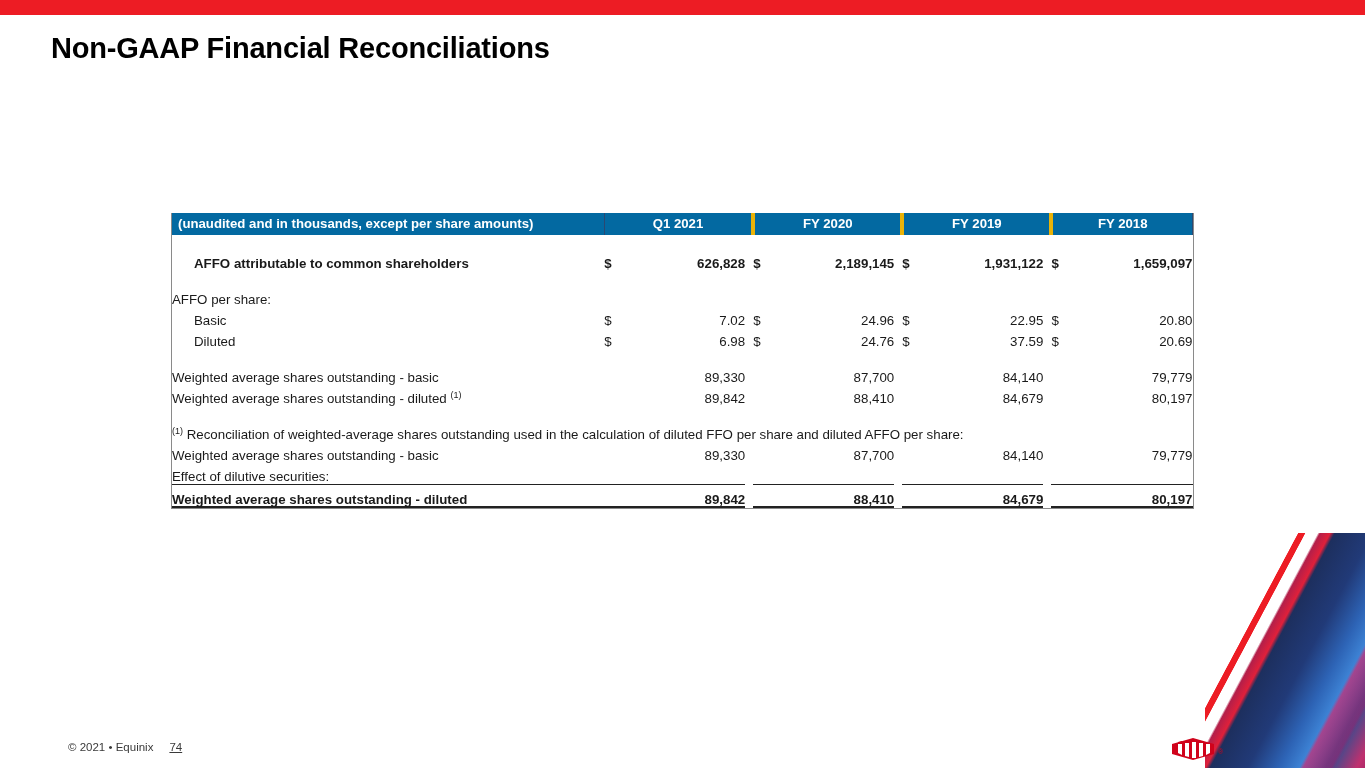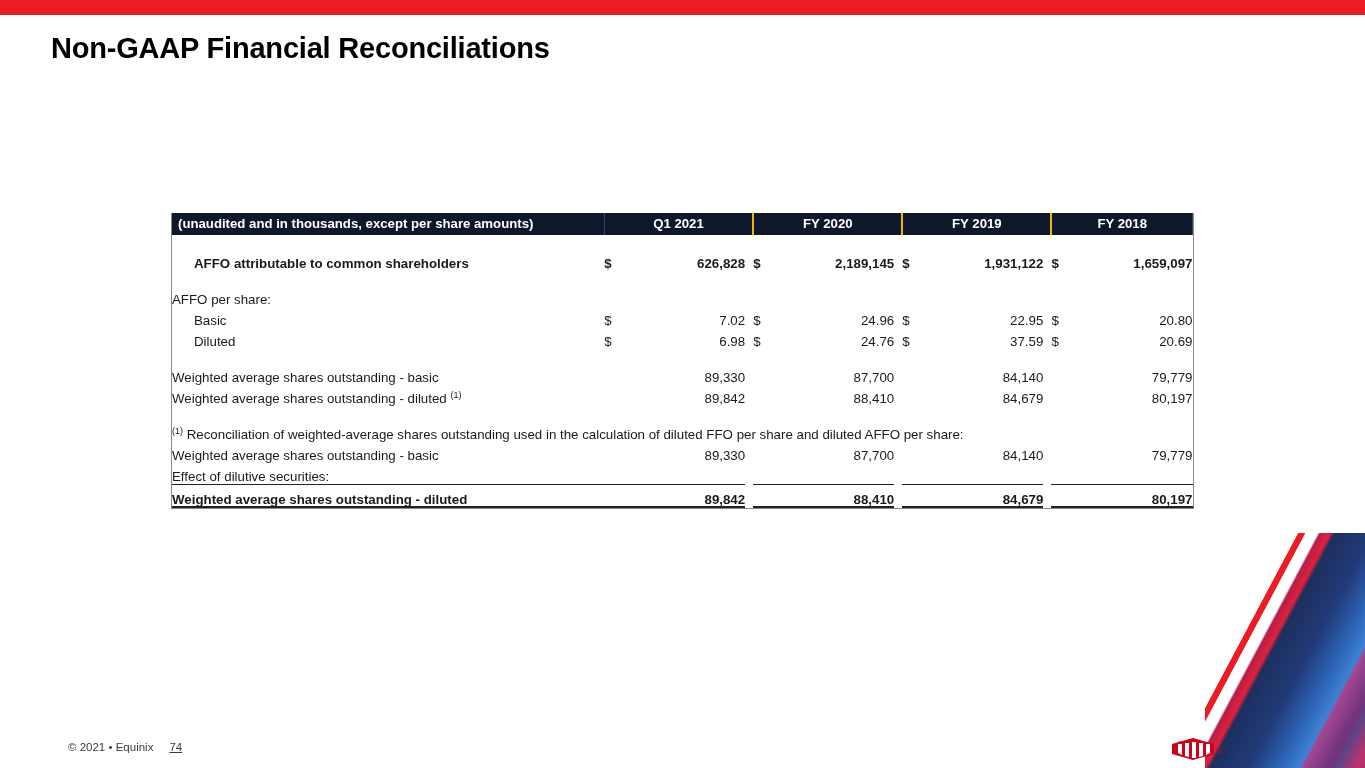--- a/index.html
+++ b/index.html
@@ -30,35 +30,35 @@
   table.fin {
     border-collapse:collapse;
     width:1021px;
     font-size:13.3px;
     color:#1a1a1a;
     table-layout:fixed;
   }
   table.fin td, table.fin th { padding:0; vertical-align:bottom; }
 
   .hdr-row th {
-    background:#0f172a;
+    background:#0369a1;
     color:#ffffff;
     font-size:13.2px;
     font-weight:bold;
     height:22px;
     line-height:22px;
     text-align:center;
     border-right:1px solid #2A4872;
   }
   .hdr-row th.lead {
     text-align:left;
     padding-left:6px;
     font-weight:bold;
   }
-  .hdr-row th.sep { border-right:2px solid #eab308; }
+  .hdr-row th.sep { border-right:4px solid #eab308; }
 
   .col-lbl  { width:429px; }
   .col-cur  { width:32px;  }
   .col-num  { width:108px; }
   .col-gap  { width:8px;   }
 
   .r td { height:21px; }
   td.lbl { padding-left:6px; text-align:left; white-space:nowrap; }
   td.cur { text-align:left;  padding-left:4px; }
   td.num { text-align:right; padding-right:8px; white-space:nowrap; }

